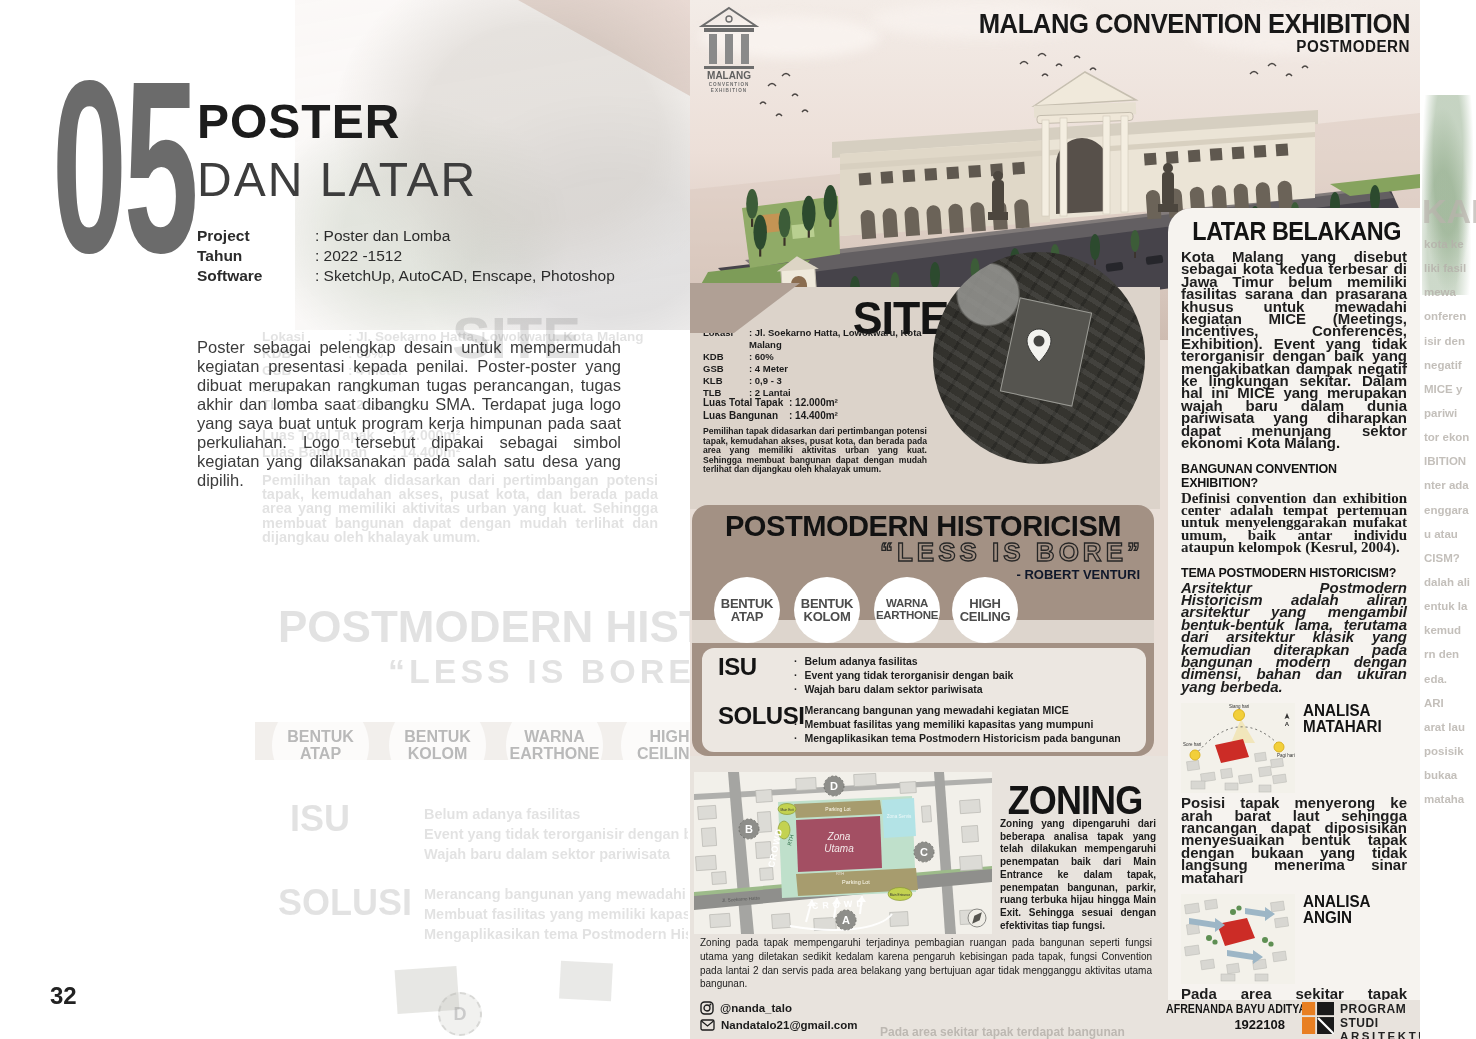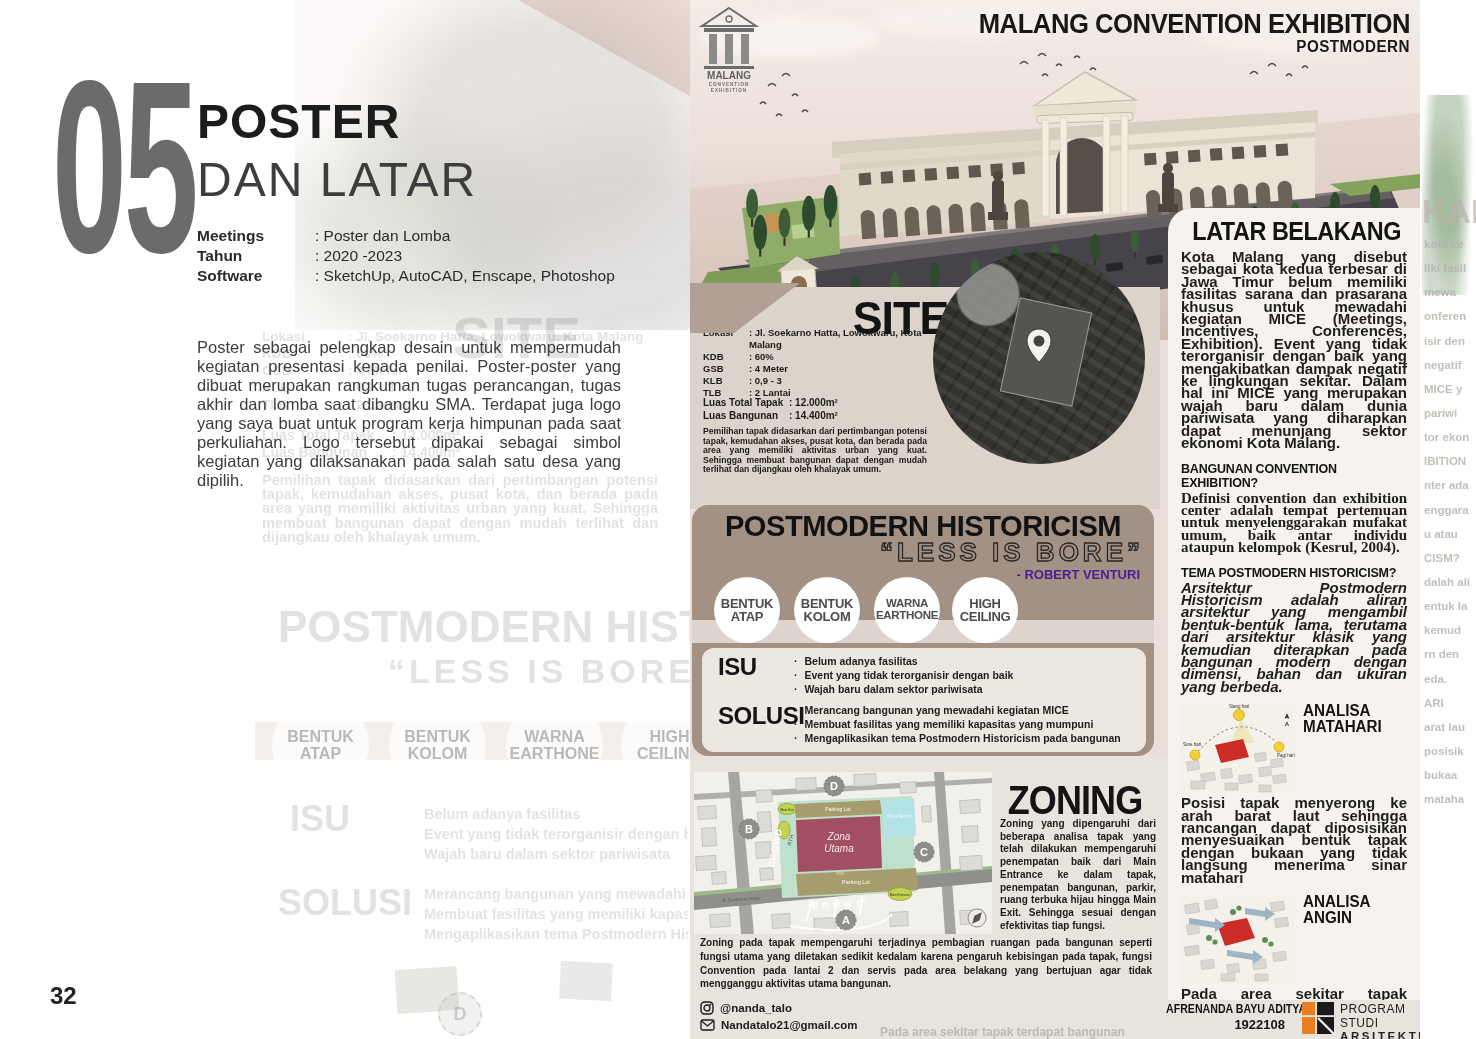--- a/index.html
+++ b/index.html
@@ -56,49 +56,49 @@
            repeating-linear-gradient(32deg, rgba(255,255,255,.07) 0 5px, transparent 5px 13px),
            repeating-linear-gradient(-58deg, rgba(0,0,0,.18) 0 3px, transparent 3px 17px),
            radial-gradient(circle at 70% 75%, #35342f 0 55%, #2c2b27 100%),
            #434340; }
   .plot { left:76px; top:52px; width:74px; height:96px; background:#55544f; border:1px solid #9a9a94; transform:rotate(12deg); }
 
   .pmpanel { left:2px; top:505px; width:462px; height:251px; background:#a39184; border-radius:16px; }
   .pmtitle { font-size:30px; font-weight:900; letter-spacing:-.5px; color:#121212; transform:scaleX(.97); transform-origin:center top; }
   .pmquote { font-size:26px; font-weight:900; letter-spacing:4px; color:transparent;
              -webkit-text-stroke:1.3px #262626; }
-  .pmauthor { font-size:13px; font-weight:900; color:#4c1d95; }
+  .pmauthor { font-size:13px; font-weight:900; color:#0f172a; }
   .pmband { left:0; top:115px; width:462px; height:23px; background:#ddd5cd; }
   .circ { position:absolute; width:66px; height:66px; border-radius:50%; background:#ffffff;
           display:flex; align-items:center; justify-content:center; text-align:center;
           font-weight:800; color:#4c4c4c; font-size:13px; line-height:1.02; letter-spacing:-.3px; }
   .circ.small { font-size:11.5px; }
   .pmcard { left:10px; top:143px; width:444px; height:104px; background:#ece7e1; border-radius:12px; }
   .islab { font-size:24px; font-weight:900; letter-spacing:-.5px; color:#141414; }
   .blt { font-size:10.5px; font-weight:800; line-height:14px; color:#1d1d1d; }
   .blt::before { content:"\00B7"; font-weight:900; margin-right:7px; }
 
   .zone { left:0; top:756px; width:730px; height:283px; background:#e8e3dd; }
   .ztitle { font-size:40px; font-weight:900; letter-spacing:-1px; color:#141414; transform:scaleX(.9); transform-origin:center top; }
   .ztext { font-size:10px; line-height:12.7px; font-weight:700; color:#1c1c1c; }
-  .zbottom { font-size:10px; line-height:13.8px; font-weight:700; color:#1c1c1c; }
+  .zbottom { font-size:10px; line-height:13.8px; font-weight:400; color:#1c1c1c; }
 
   .rpanel { left:478px; top:208px; width:252px; height:792px; background:#f6f3ef;
             border-radius:24px 0 0 0; padding:8px 13px 0 13px; overflow:hidden; }
   .lbtitle { font-size:26px; font-weight:900; letter-spacing:-.5px; color:#131313; text-align:center; transform:scaleX(.9); transform-origin:center top; white-space:nowrap; }
   .rp { font-size:15px; line-height:12.4px; font-weight:700; color:#1e1e1e; }
   .rh { font-size:12.5px; font-weight:900; letter-spacing:-.2px; color:#131313; margin-top:12px; }
   .anrow { display:flex; align-items:flex-start; margin-top:10px; }
   .antitle { margin-left:8px; font-size:16px; font-weight:900; line-height:1.0; color:#131313; transform:scaleX(.95); transform-origin:left center; }
   .diag { background:#f3f1ea; flex:0 0 auto; }
 
   .socrow { display:flex; align-items:center; gap:6px; font-size:11.5px; font-weight:700; color:#1b1b1b; }
   .authname { font-size:12.5px; font-weight:900; color:#131313; transform:scaleX(.85); transform-origin:right center; white-space:nowrap; }
   .authid { font-size:13px; font-weight:900; color:#131313; margin-top:1px; }
-  .prog1 { font-size:12px; font-weight:400; letter-spacing:.5px; color:#222; }
+  .prog1 { font-size:12px; font-weight:700; letter-spacing:.5px; color:#222; }
   .prog2 { font-size:11.5px; font-weight:600; letter-spacing:2.6px; color:#222; }
 
   
   .rgbig { font-size:34px; font-weight:900; color:#b9b3ad; opacity:.7; }
   .rglines { font-size:11.5px; font-weight:800; color:#b5b0aa; opacity:.8; line-height:2.1; }
   .gbottom { font-size:12px; font-weight:700; color:#9a958f; opacity:.55; white-space:nowrap; overflow:hidden; }
 </style>
 </head>
 <body>
 
@@ -181,26 +181,26 @@
     <div class="L gh2" style="left:438px;top:992px;width:44px;height:44px;border:2px dashed #b9b9b4;border-radius:50%;background:rgba(190,190,186,.4);display:flex;align-items:center;justify-content:center;font-weight:900;font-size:18px;">D</div>
   </div>
 
   <div class="L" style="left:0;top:0;width:690px;height:1039px;">
     <div class="L num05" style="left:52px;top:78px;">05</div>
     <div class="L t1" style="left:197px;top:94px;">POSTER</div>
     <div class="L t2" style="left:197px;top:152px;">DAN LATAR</div>
 
     <div class="L" style="left:197px;top:226px;width:460px;">
       <div class="drow">
-          <span class="dl">Meetings</span>
+          <span class="dl">Project</span>
           <span>: Poster dan Lomba</span>
         </div>
       <div class="drow">
           <span class="dl">Tahun</span>
-          <span>: 2020 -2023</span>
+          <span>: 2022 -1512</span>
         </div>
       <div class="drow">
           <span class="dl">Software</span>
           <span>: SketchUp, AutoCAD, Enscape, Photoshop</span>
         </div>
     </div>
 
     <div class="L desc just" style="left:197px;top:338px;width:424px;">Poster sebagai pelengkap desain untuk mempermudah kegiatan presentasi kepada penilai. Poster-poster yang dibuat merupakan rangkuman tugas perancangan, tugas akhir dan lomba saat dibangku SMA. Terdapat juga logo yang saya buat untuk program kerja himpunan pada saat perkuliahan. Logo tersebut dipakai sebagai simbol kegiatan yang dilaksanakan pada salah satu desa yang dipilih.</div>
 
     <div class="L pgnum" style="left:50px;top:982px;">32</div>

